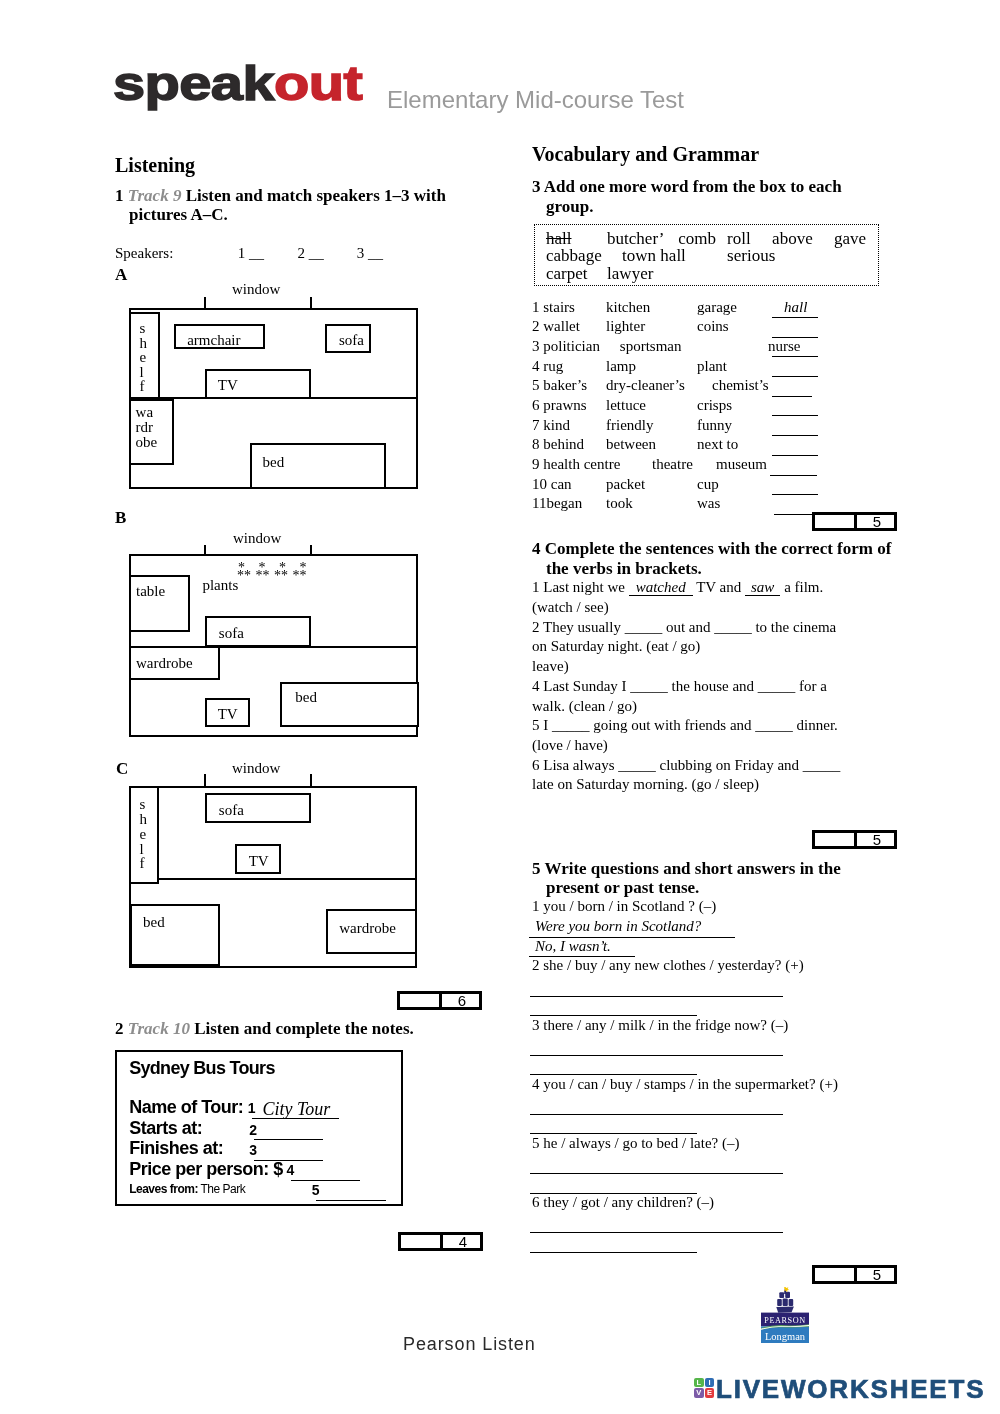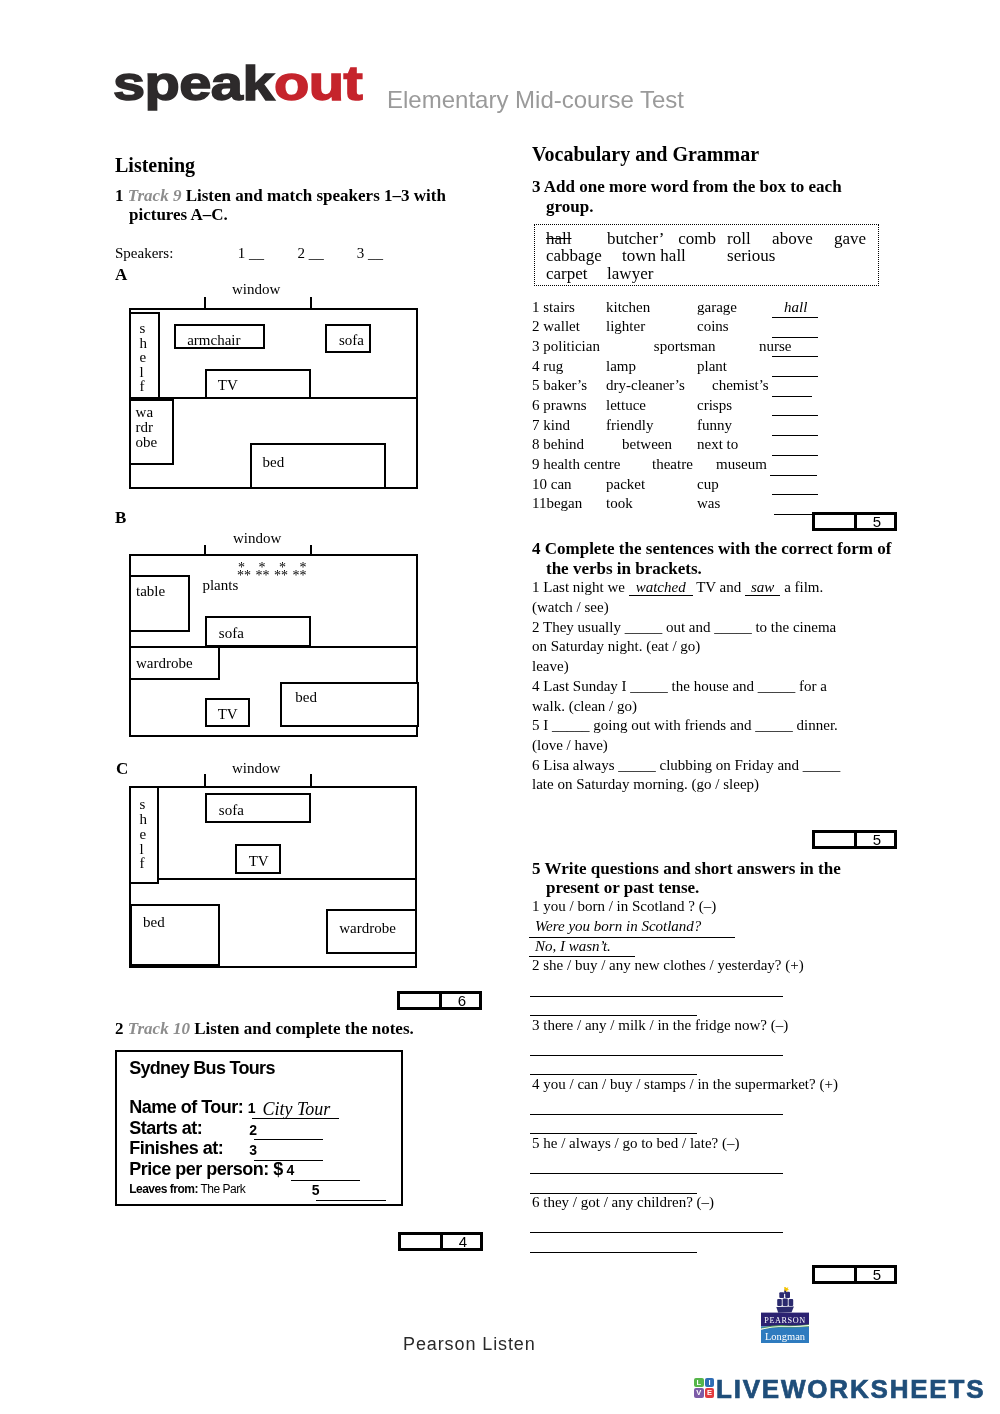--- a/index.html
+++ b/index.html
@@ -186,22 +186,22 @@
       <span style="left:252px;font-style:italic;">hall</span>
     </div>
   <div class="row">
       <span style="left:0;">2 wallet</span>
       <span style="left:74px;">lighter</span>
       <span style="left:165px;">coins</span>
       <span class="ul" style="left:240px;width:46px;height:19.5px;"></span>
     </div>
   <div class="row">
       <span style="left:0;">3 politician</span>
-      <span style="left:87.8px;margin-left:34px;">sportsman</span>
-      <span style="left:190px;padding-left:37px;">nurse</span>
+      <span style="left:87.8px;">sportsman</span>
+      <span style="left:199px;padding-left:37px;">nurse</span>
       <span class="ul" style="left:240px;width:46px;height:19.5px;"></span>
     </div>
   <div class="row">
       <span style="left:0;">4 rug</span>
       <span style="left:74px;">lamp</span>
       <span style="left:165px;">plant</span>
       <span class="ul" style="left:240px;width:46px;height:19.5px;"></span>
     </div>
   <div class="row">
       <span style="left:0;">5 baker’s</span>
@@ -216,21 +216,21 @@
       <span class="ul" style="left:240px;width:46px;height:19.5px;"></span>
     </div>
   <div class="row">
       <span style="left:0;">7 kind</span>
       <span style="left:74px;">friendly</span>
       <span style="left:165px;">funny</span>
       <span class="ul" style="left:240px;width:46px;height:19.5px;"></span>
     </div>
   <div class="row">
       <span style="left:0;">8 behind</span>
-      <span style="left:74px;margin-left:16px;">between</span>
+      <span style="left:74px;">between</span>
       <span style="left:165px;">next to</span>
       <span class="ul" style="left:240px;width:46px;height:19.5px;"></span>
     </div>
   <div class="row">
       <span style="left:0;">9 health centre</span>
       <span style="left:120px;">theatre</span>
       <span style="left:184px;">museum</span>
       <span class="ul" style="left:238px;width:47px;height:19.5px;"></span>
     </div>
   <div class="row">

